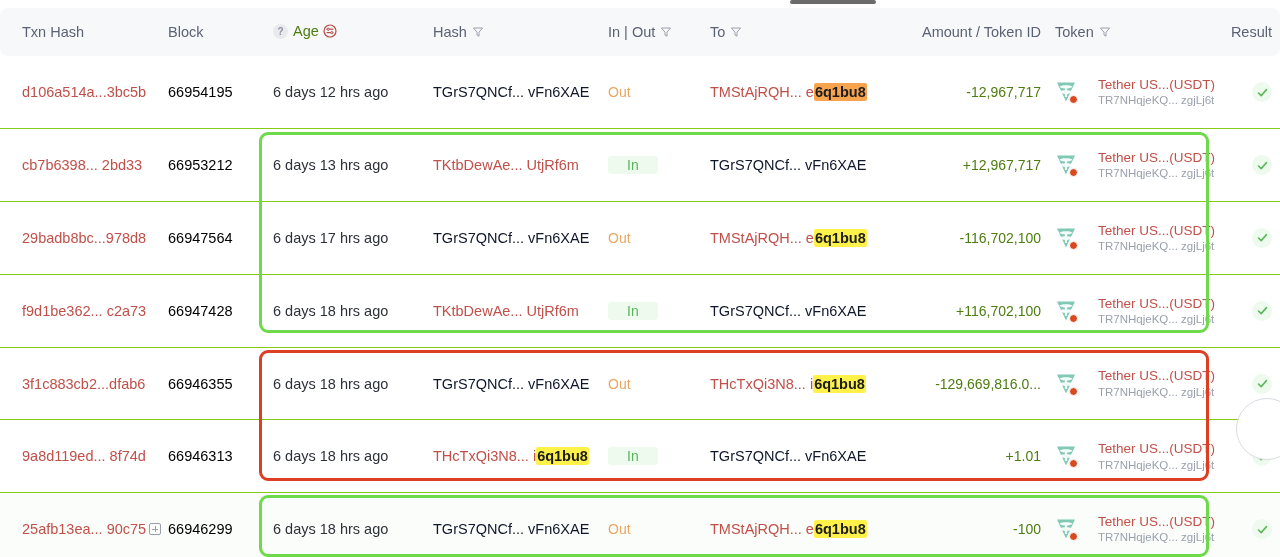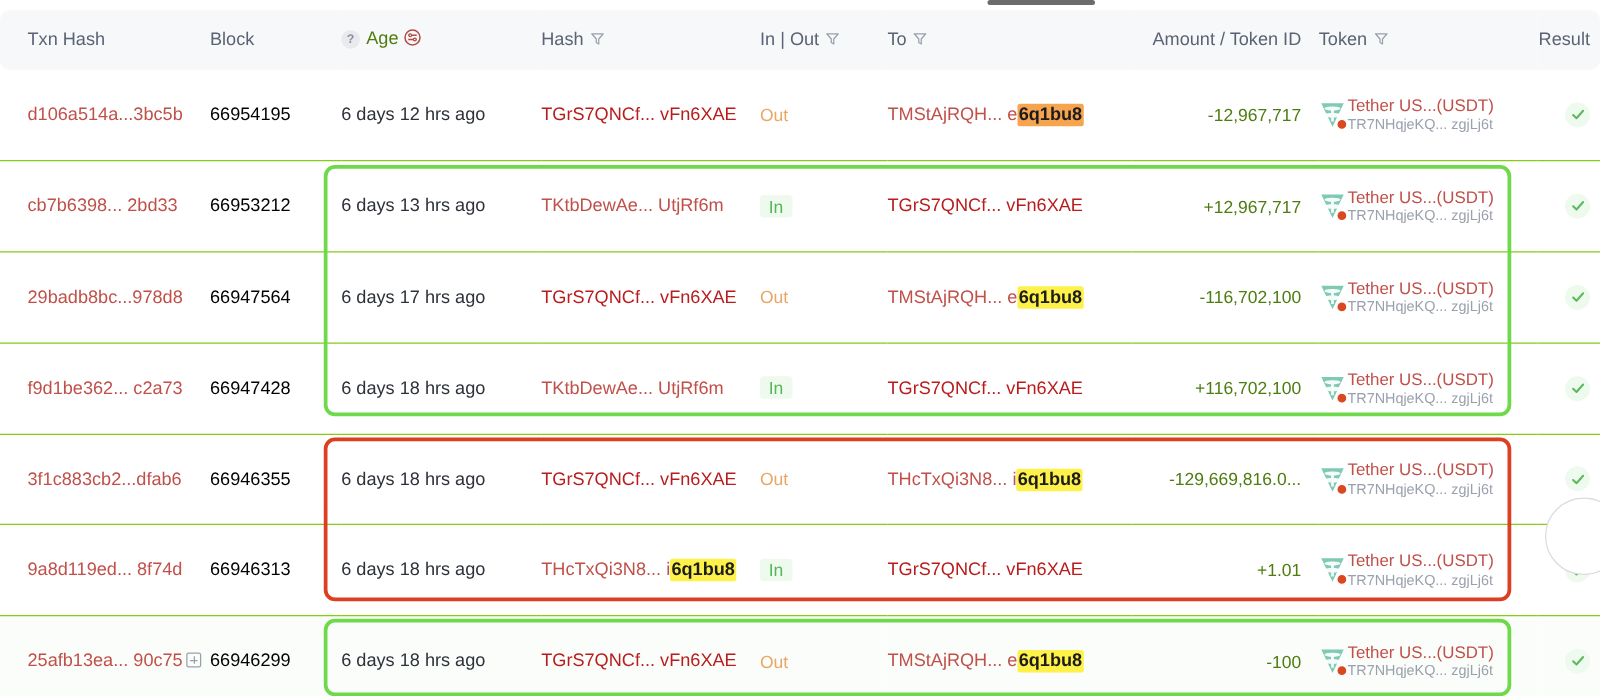--- a/index.html
+++ b/index.html
@@ -51,33 +51,33 @@
   .age-label { color:#4d7c0f; }
   .age-toggle { display:inline-block; vertical-align:-2px; margin-left:4px; }
 
   
   .tbody-row { height: 72.8px; background:#fff; border-bottom: 1px solid #84cc16; }
   .tbody-row.tinted { background: #fbfdfa; }
   .tbody-row td { font-size: 14.5px; vertical-align: middle; padding: 0; white-space: nowrap; }
   .tbody-row td.r { text-align: right; }
 
   .lnk { color:#c0504a; }
-  .addr-self { color:#b91c1c; }
+  .addr-self { color:#0f172a; }
   .age-txt { color:#2d3139; font-size:14.5px; }
   .block-lnk { color:#000000; }
 
   .hl-yellow { background:#fdf14a; color:#1c1c1c; font-weight:700; padding:1px 1px; border-radius:2px; }
   .hl-orange { background:#f7a44f; color:#1c1c1c; font-weight:700; padding:1px 1px; border-radius:2px; }
 
   .inout-out { color:#e8a765; font-size:14px; }
-  .inout-in  { color:#58b65a; font-size:14px; background:#eefaee; padding:1px 7px; border-radius:3px; }
+  .inout-in  { color:#58b65a; font-size:14px; background:#eefaee; padding:1px 19px; border-radius:3px; }
 
   .amt { color:#4d7c0f; font-size:14px; }
 
-  .token-cell { display:flex; align-items:center; gap:1px; }
+  .token-cell { display:flex; align-items:center; gap:21px; }
   .token-logo { position:relative; width:22px; height:22px; flex:0 0 22px; }
   .token-badge {
     position:absolute; right:-1px; bottom:-1px; width:9px; height:9px;
     border-radius:50%; background:#d9491f; border:1.2px solid #fff;
   }
   .token-txt { display:flex; flex-direction:column; line-height:1.22; }
   .token-name { color:#c0504a; font-size:13.5px; }
   .token-addr { color:#9aa1ad; font-size:11.5px; }
 
   .result-ok {

